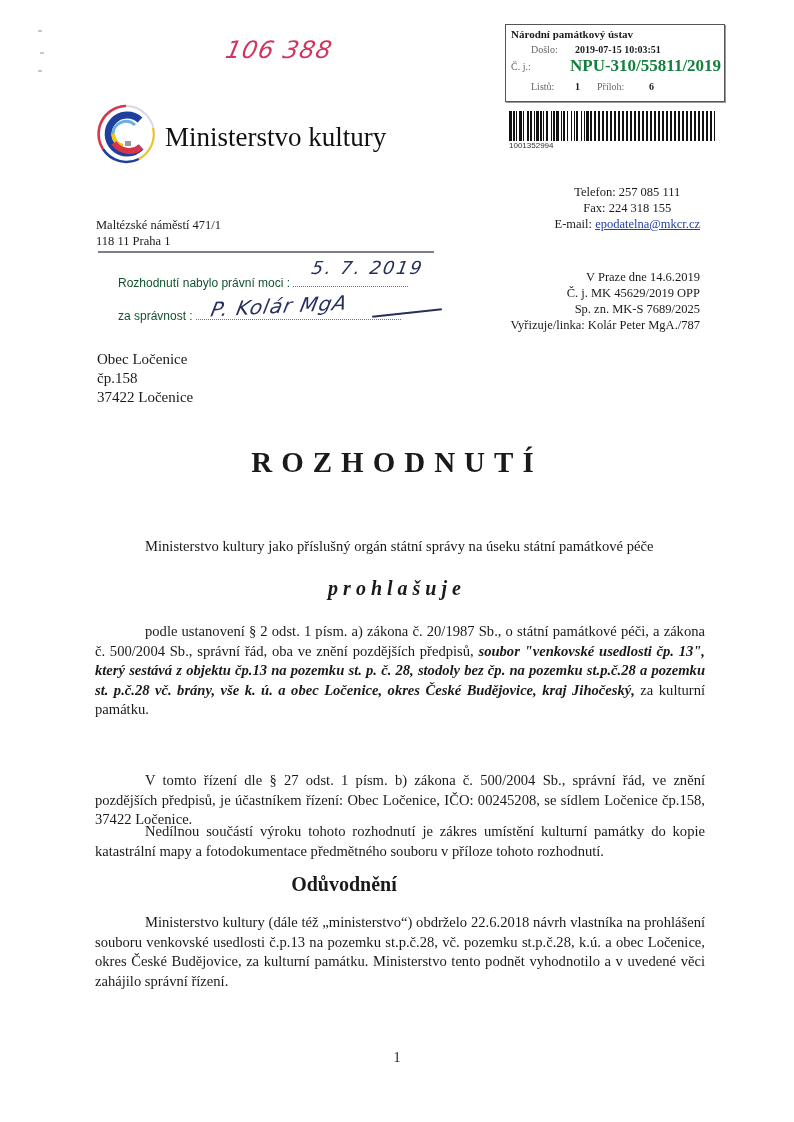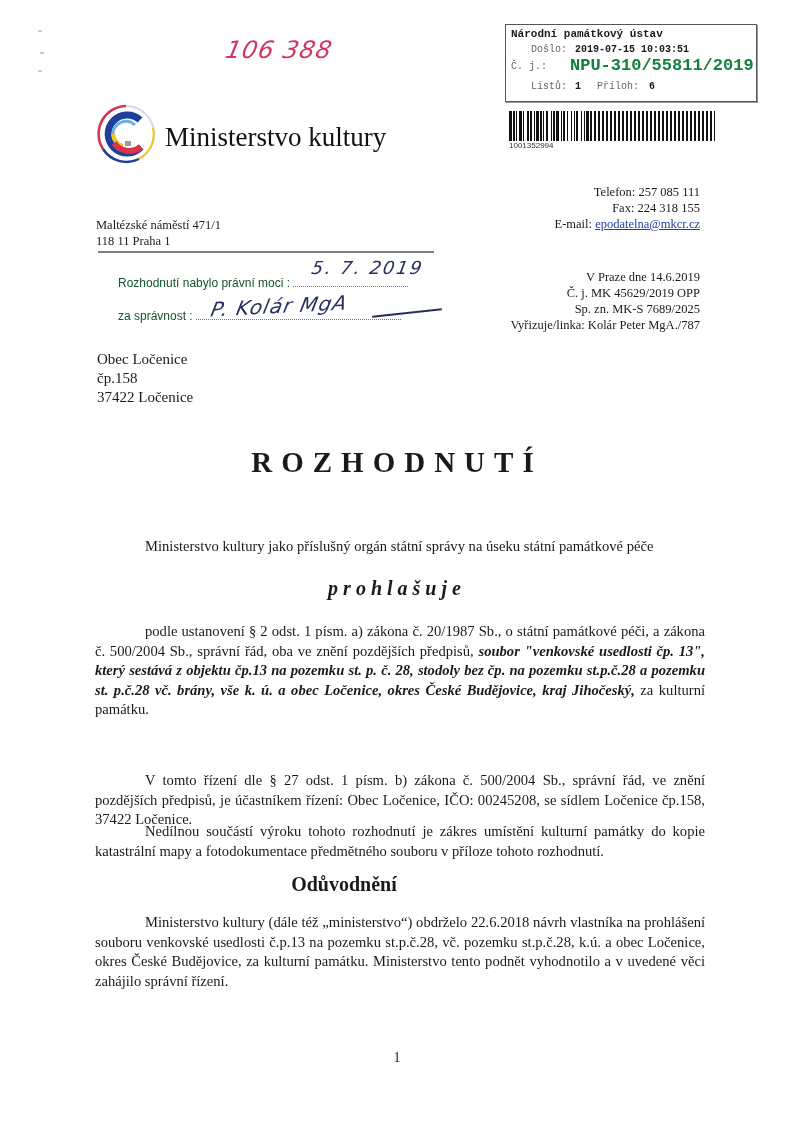--- a/index.html
+++ b/index.html
@@ -15,41 +15,41 @@
       font-style: italic; font-size: 24px; color: #d2355f; letter-spacing: 1px;
       transform: skewX(-12deg); font-weight: normal;
     }
     .scan-marks { left: 38px; top: 30px; width: 10px; height: 50px; }
     .scan-marks span { position: absolute; left: 0; width: 4px; height: 2px; background: #c9c9c9; }
 
     
     .npu-box {
       left: 505px; top: 24px; width: 218px; height: 76px;
       border: 1px solid #555; box-shadow: 1px 1px 0 #999;
-      font-family: Liberation Mono, monospace; color: #1b1b1b; padding-left: 32px;
+      font-family: Liberation Serif, serif; color: #1b1b1b;
     }
     .npu-title { position: absolute; left: 5px; top: 3px; font-size: 11px; font-weight: bold; }
     .npu-row { position: absolute; left: 5px; font-size: 10px; margin-left: 20px; }
     .npu-label { color: #666; display: inline-block; width: 44px; }
     .npu-val { font-weight: bold; }
     .npu-cj { position: absolute; left: 5px; top: 36px; font-size: 10px; color: #666; }
     .npu-cj-val { position: absolute; left: 64px; top: 31px; font-size: 17px; font-weight: bold; color: #15803d; }
     .npu-r3 { top: 56px; }
     .npu-r1 { top: 19px; }
 
     .barcode { left: 509px; top: 111px; width: 206px; height: 30px; display: flex; gap: 0; }
     .barcode i { display: block; height: 30px; background: #111; }
     .barcode-num { left: 509px; top: 141px; font-family: "Liberation Sans", sans-serif; font-size: 8px; color: #333; }
 
     
     .logo { left: 95px; top: 103px; width: 62px; height: 62px; }
     .org-name { left: 165px; top: 122px; font-size: 27px; color: #111; }
 
     .addr-left { left: 96px; top: 186px; font-size: 12.5px; line-height: 16px; margin-top: 31px; }
-    .addr-right { right: 94px; top: 184px; font-size: 12.5px; line-height: 16px; text-align: right; }
+    .addr-right { right: 94px; top: 184px; font-size: 12.5px; line-height: 16px; text-align: center; }
     .addr-right a { color: #1f3fa8; text-decoration: underline; }
 
     
     .valid-line { left: 98px; top: 251px; width: 336px; height: 2px; background: #7a7f8a; }
     .valid-stamp {
       left: 118px; font-family: "Liberation Sans", sans-serif; font-size: 12px; color: #14532d;
     }
     .valid-1 { top: 276px; }
     .valid-2 { top: 309px; }
     .dots { display: inline-block; border-bottom: 1px dotted #5a74b8; vertical-align: baseline; }

